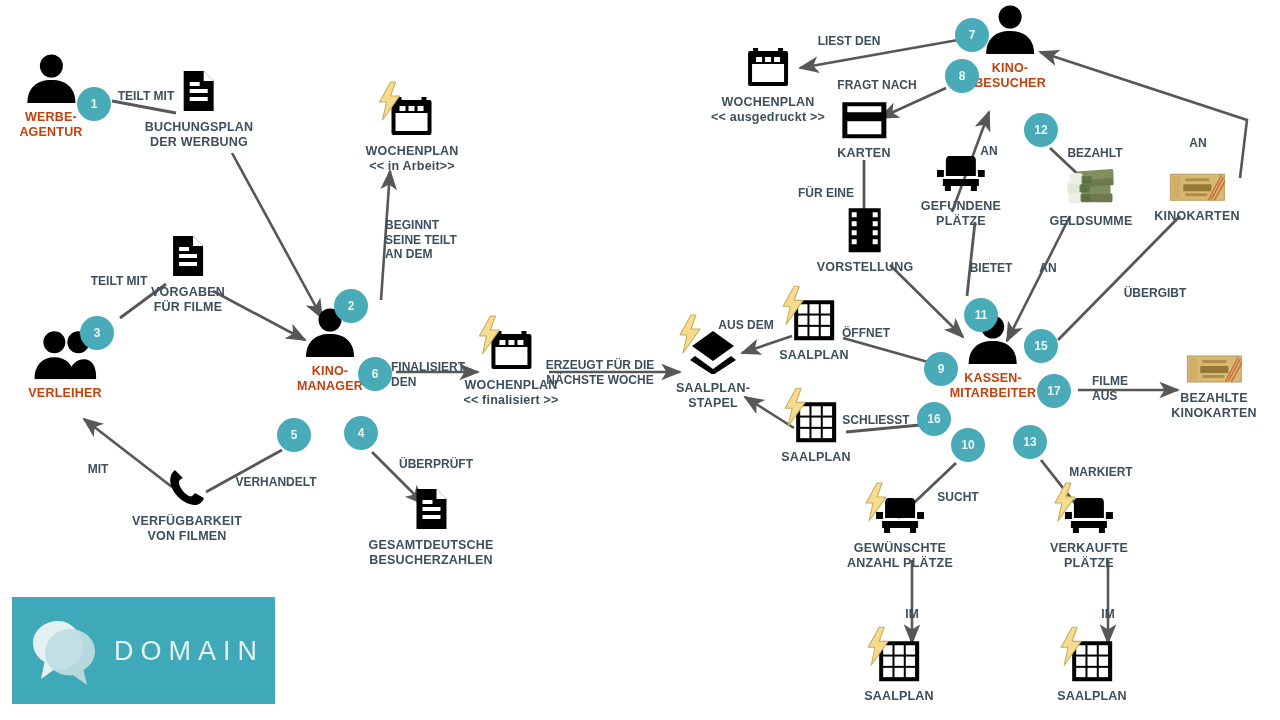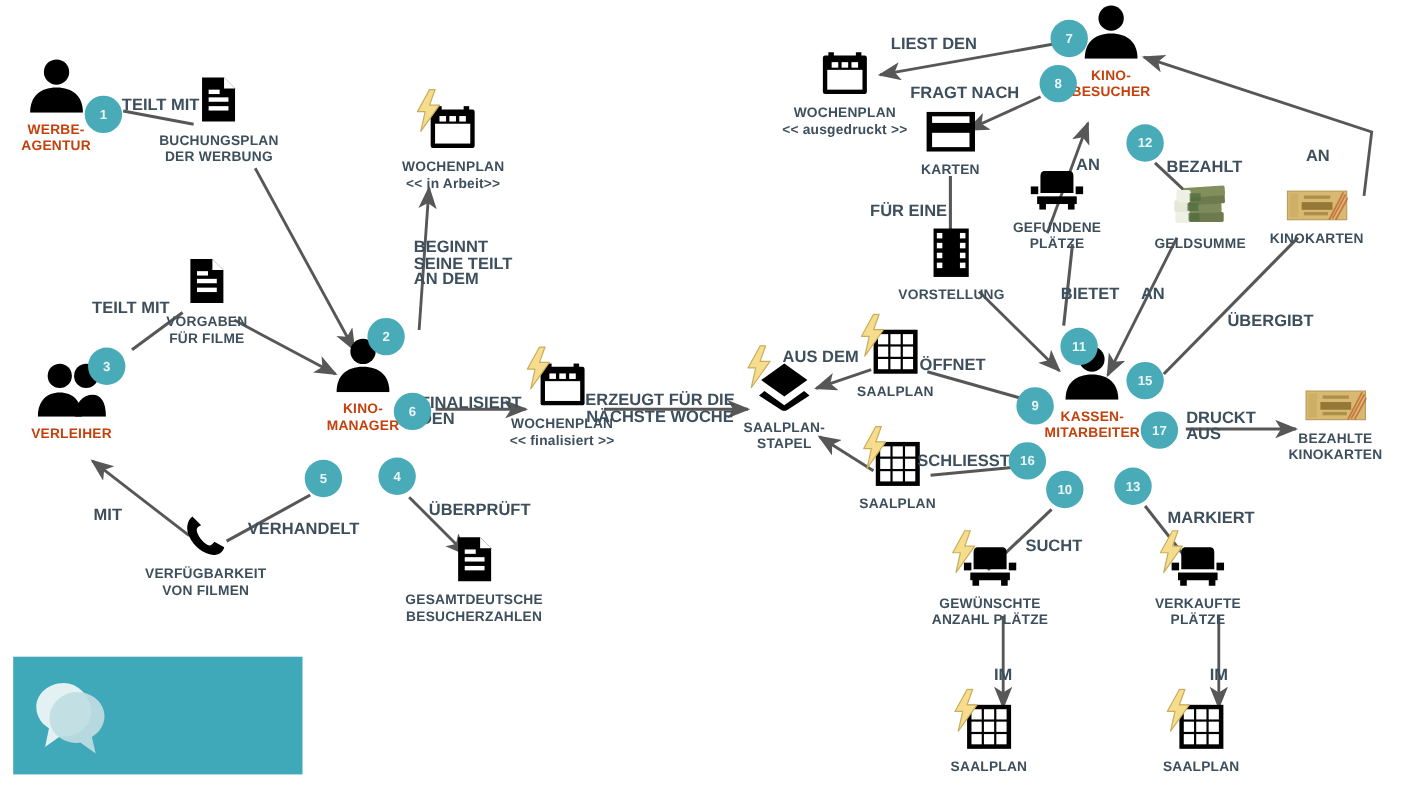--- a/index.html
+++ b/index.html
@@ -33,21 +33,21 @@
     width:34px;height:34px;border-radius:50%;
     background:#4aabb8;color:#e9f5f7;
     font-size:12px;font-weight:bold;
     display:flex;align-items:center;justify-content:center;
     z-index:5;
   }
 
   
   .verb{
     position:absolute;transform:translate(-50%,-50%);
-    color:#3d4f5c;font-size:15px;line-height:14.5px;font-weight:bold;
+    color:#3d4f5c;font-size:12px;line-height:14.5px;font-weight:bold;
     white-space:pre-line;text-align:left;z-index:4;
   }
   .verb.c{text-align:center;}
 
   
   #logo{
     position:absolute;left:12px;top:597px;width:263px;height:107px;
     background:#3fa9b9;display:flex;align-items:center;
   }
   #logo .bubbles{width:72px;height:72px;margin-left:16px;flex:0 0 auto;}
@@ -447,30 +447,31 @@
       <div class="verb c" style="left: 876px; top: 420px;">SCHLIESST</div>
       <div class="verb c" style="left: 849px; top: 41px;">LIEST DEN</div>
       <div class="verb c" style="left: 877px; top: 85px;">FRAGT NACH</div>
       <div class="verb c" style="left: 826px; top: 193px;">FÜR EINE</div>
       <div class="verb c" style="left: 989px; top: 151px;">AN</div>
       <div class="verb c" style="left: 991px; top: 268px;">BIETET</div>
       <div class="verb c" style="left: 1095px; top: 153px;">BEZAHLT</div>
       <div class="verb c" style="left: 1048px; top: 268px;">AN</div>
       <div class="verb c" style="left: 1198px; top: 143px;">AN</div>
       <div class="verb c" style="left: 1155px; top: 293px;">ÜBERGIBT</div>
-      <div class="verb" style="left: 1110px; top: 388px;">DRUCKT
+      <div class="verb" style="left: 1110px; top: 388px;">FILME
 AUS</div>
       <div class="verb c" style="left: 958px; top: 497px;">SUCHT</div>
       <div class="verb c" style="left: 1101px; top: 472px; text-align: right;">MARKIERT</div>
       <div class="verb c" style="left: 912px; top: 614px;">IM</div>
       <div class="verb c" style="left: 1108px; top: 614px;">IM</div>
     </div>
 
   <div id="logo">
     <svg class="bubbles" viewBox="0 0 72 72" xmlns="http://www.w3.org/2000/svg">
       <path d="M30 6 C16 6 5 16 5 28 C5 36 9.5 43 16.5 47 L13 64 L27 54 C28 54.3 29 54.4 30 54.4 C44 54.4 55 44.4 55 32 C55 19.6 44 6 30 6 Z" fill="#e3f1f3"></path>
       <path d="M42 14 C56 14 67 24 67 36 C67 44 62.5 51 55.5 55 L59 70 L45 60 C44 60.3 43 60.4 42 60.4 C28 60.4 17 50.4 17 38 C17 25.6 28 14 42 14 Z" fill="#bfdde2" opacity="0.92"></path>
     </svg>
     <div class="wordmark">
+      <div class="l1">DOMAIN</div>
     </div>
   </div>
 
 </div>
 
 </body></html>

